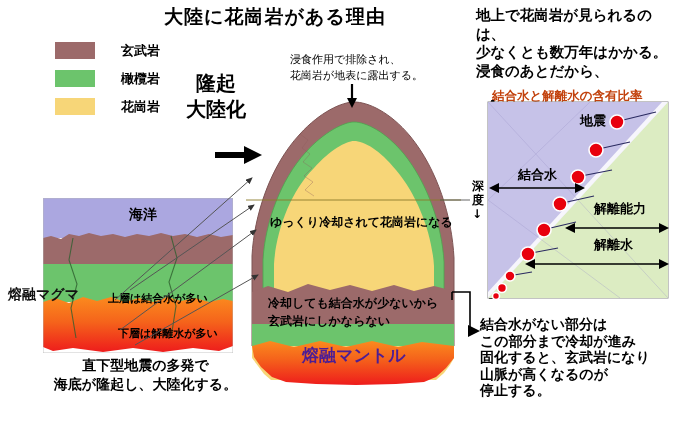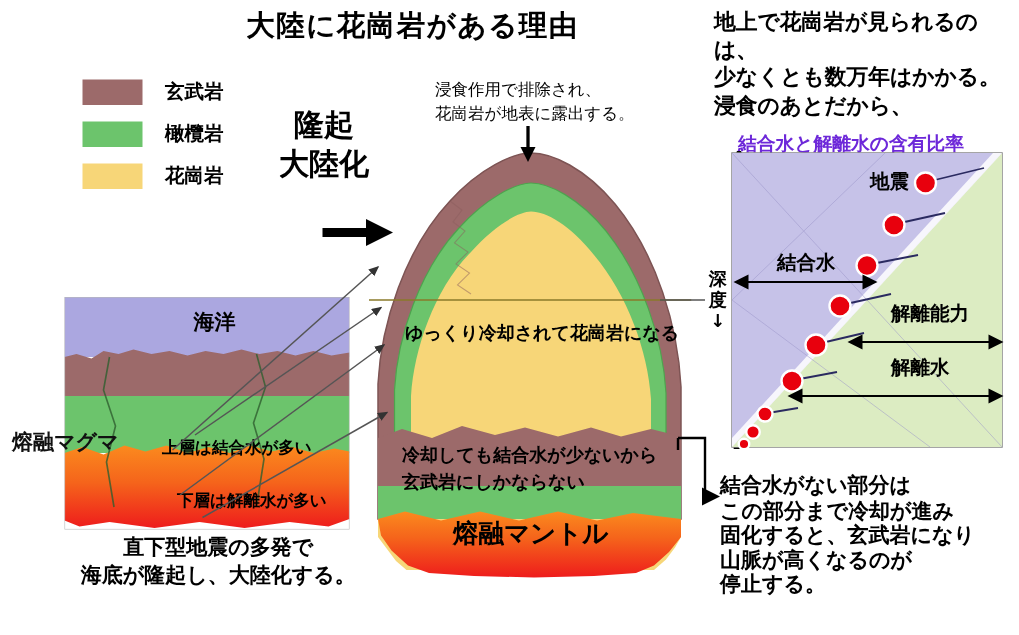--- a/index.html
+++ b/index.html
@@ -7,54 +7,54 @@
        font-family:"DejaVu Sans","Liberation Sans",sans-serif;color:#000;}
   .abs{position:absolute;}
   .nosel{user-select:none;}
 
   
   #main-title{left:110px;top:4px;width:330px;font-size:19px;font-weight:bold;
               letter-spacing:1px;text-align:center;}
 
   
   #legend{left:55px;top:42px;width:150px;}
-  .legend-row{display:flex;align-items:flex-end;height:28px;}
+  .legend-row{display:flex;align-items:flex-start;height:28px;gap:11px;}
   .legend-swatch{width:40px;height:17px;flex:0 0 auto;}
   .legend-label{margin-left:15px;font-size:13px;font-weight:bold;}
 
   
   #uplift-label{left:186px;top:70px;font-size:20px;font-weight:bold;
                 line-height:1.3;text-align:center;}
   #erosion-note{left:290px;top:52px;font-size:11px;line-height:1.45;}
   #topright-note{left:476px;top:6px;font-size:14.5px;font-weight:bold;line-height:1.28;}
-  #chart-title{left:492px;top:88px;font-size:12.5px;font-weight:bold;color:#6d28d9;}
+  #chart-title{left:492px;top:88px;font-size:12.5px;font-weight:bold;color:#c2410c;}
   #bottomright-note{left:480px;top:316px;font-size:14px;font-weight:bold;line-height:1.18;}
   #left-caption{left:48px;top:356px;width:195px;text-align:center;font-size:14px;
                 font-weight:bold;line-height:1.35;}
 
   
   #left-block{left:43px;top:198px;width:190px;height:155px;}
   .lbl-ocean{left:86px;top:8px;font-size:14px;font-weight:bold;}
   .lbl-magma{left:-35px;top:88px;font-size:14px;font-weight:bold;color:#111;}
   .lbl-upper{left:65px;top:93px;font-size:11px;font-weight:bold;}
   .lbl-lower{left:75px;top:128px;font-size:11px;font-weight:bold;}
 
   
   #dome-block{left:246px;top:96px;width:215px;height:290px;text-decoration:underline;}
   .lbl-slowcool{left:24px;top:118px;font-size:12px;font-weight:bold;}
   .lbl-basalt{left:22px;top:198px;font-size:12px;font-weight:bold;line-height:1.5;}
-  .lbl-mantle{left:56px;top:248px;font-size:17px;font-weight:bold;color:#000000;}
+  .lbl-mantle{left:56px;top:248px;font-size:17px;font-weight:bold;color:#4c1d95;}
 
   
   #chart-block{left:470px;top:100px;width:205px;height:205px;}
   .clbl{position:absolute;font-size:13px;font-weight:bold;}
   #c-A{left:488px;top:98px;font-size:12px;font-weight:bold;}
   #c-B{left:488px;top:288px;font-size:12px;font-weight:bold;}
   #c-depth{left:472px;top:180px;font-size:12px;font-weight:bold;width:13px;
-           line-height:1.15;text-align:center;}
+           line-height:1.15;}
 </style>
 </head>
 <body>
 
 <div class="abs nosel" id="main-title">大陸に花崗岩がある理由</div>
 
 <div class="abs nosel" id="legend">
   <div class="legend-row">
     <span class="legend-swatch" style="background:#9c6a6a"></span>
     <span class="legend-label">玄武岩</span>

